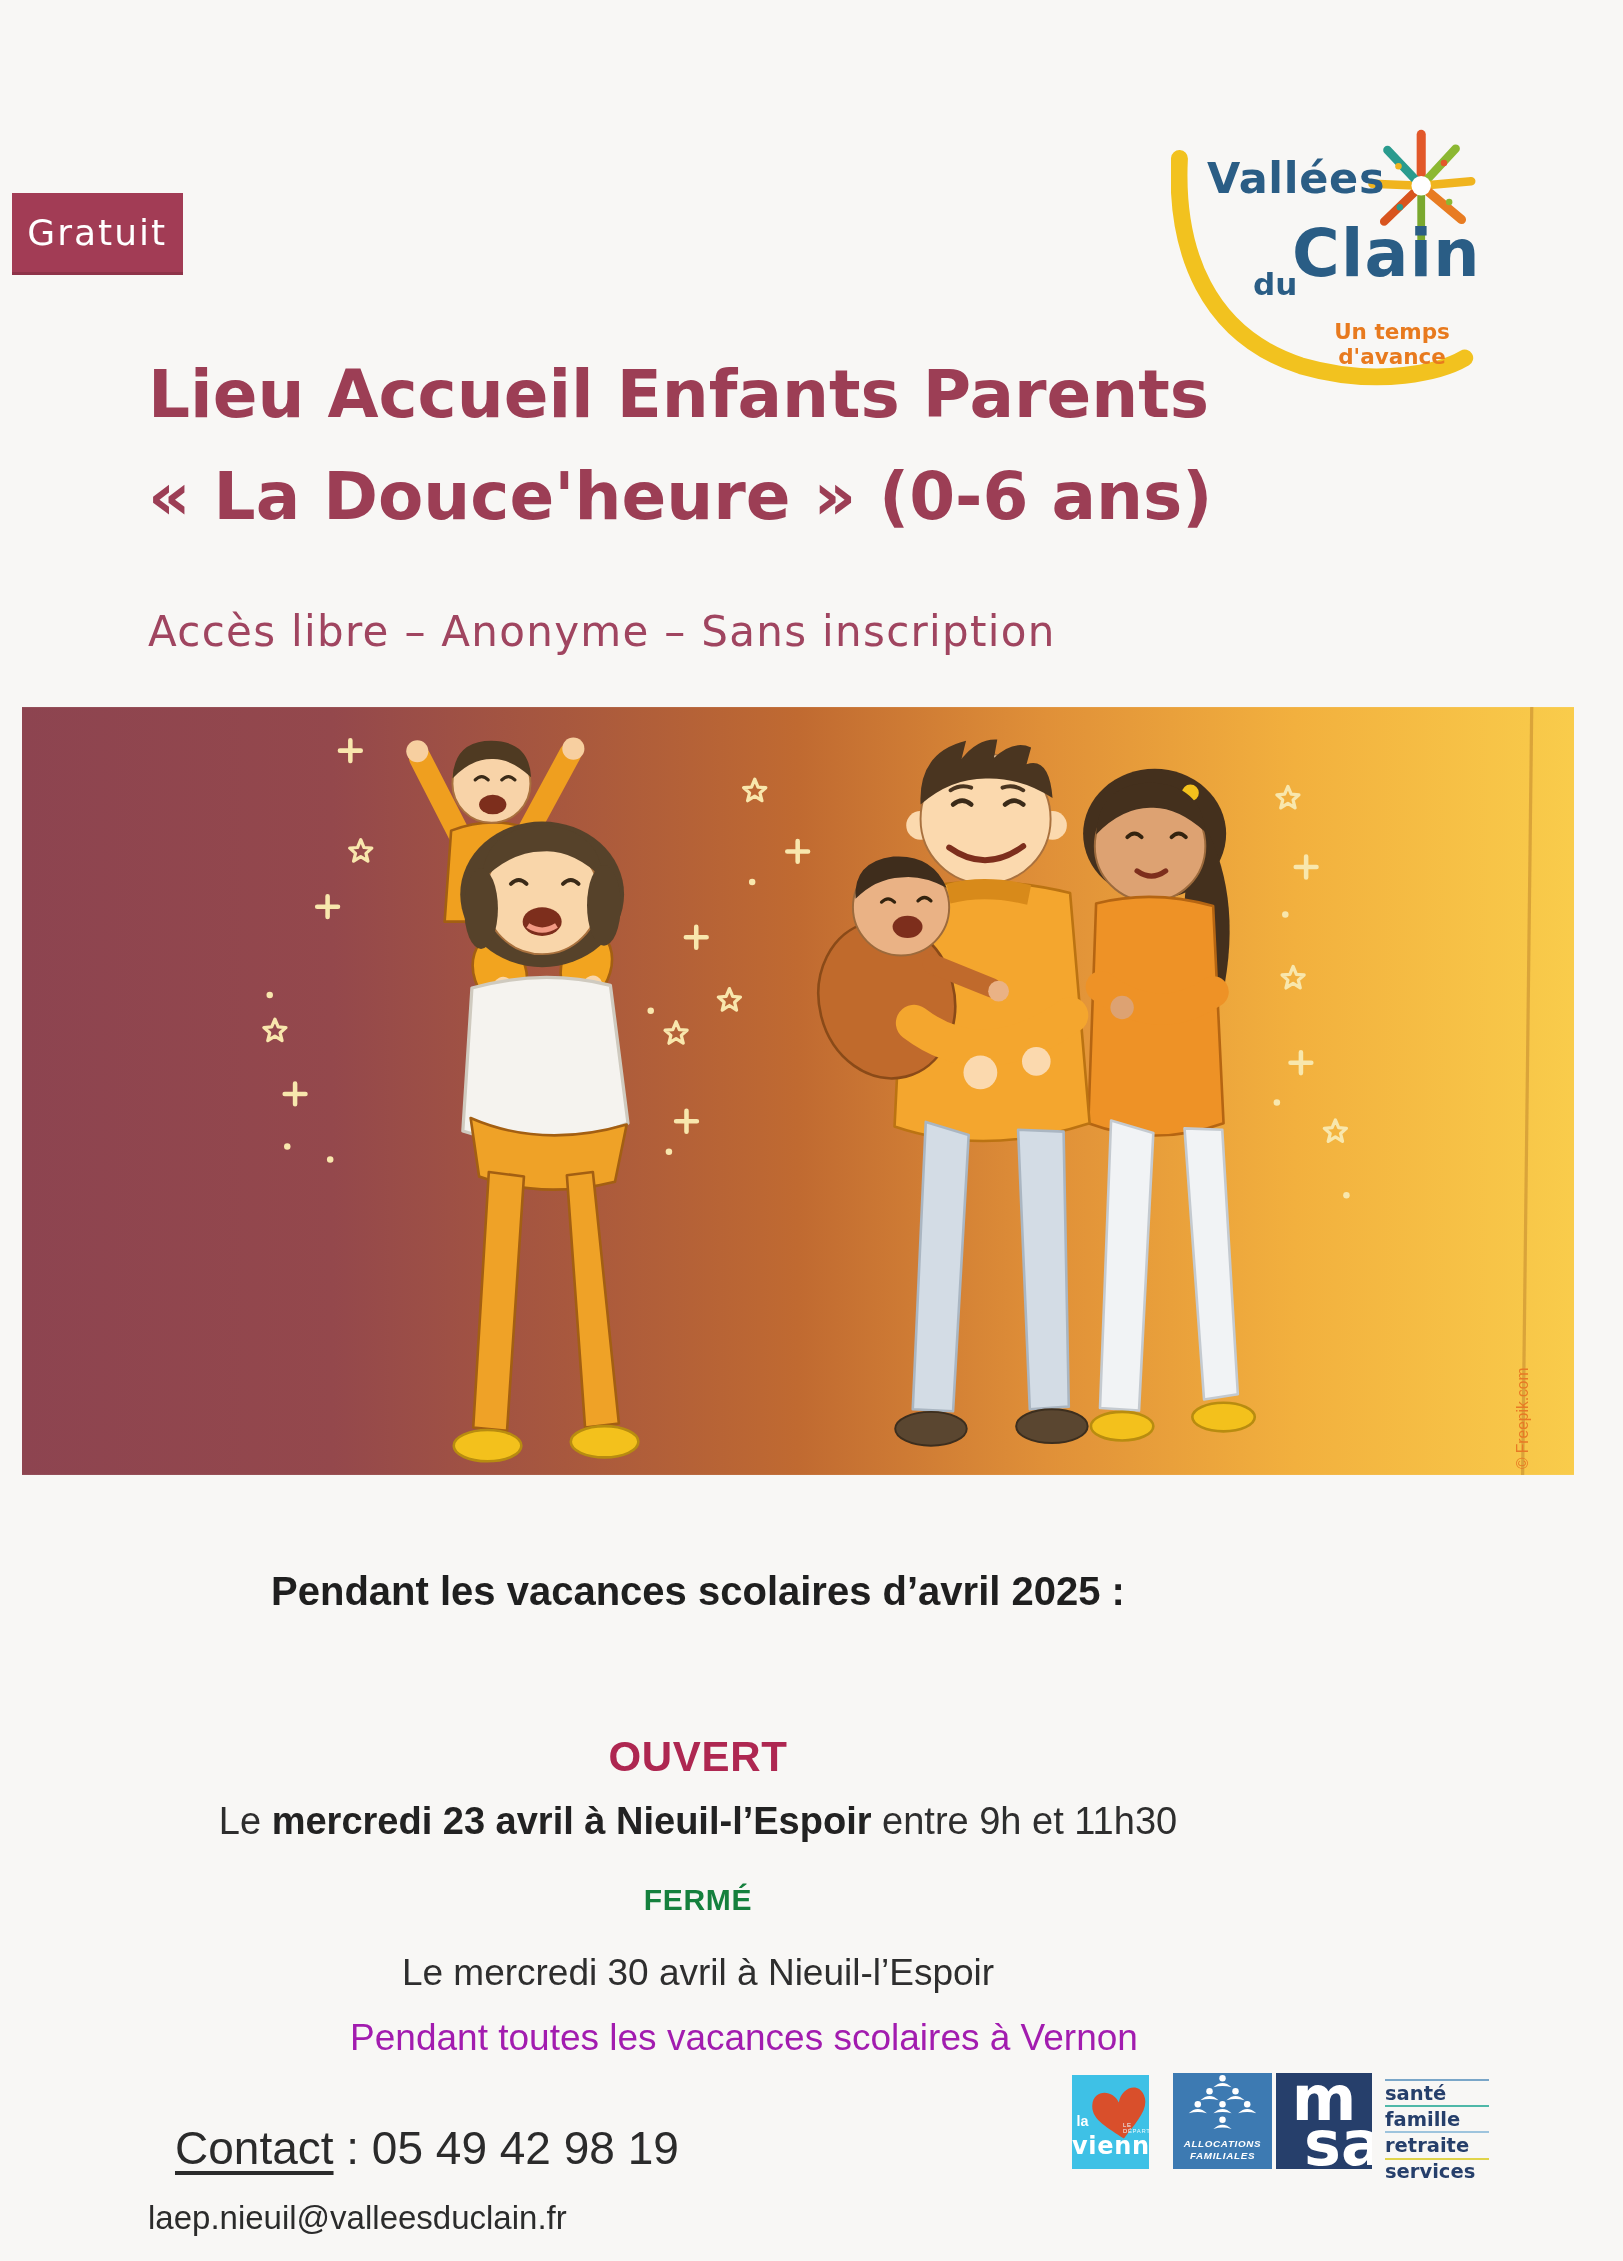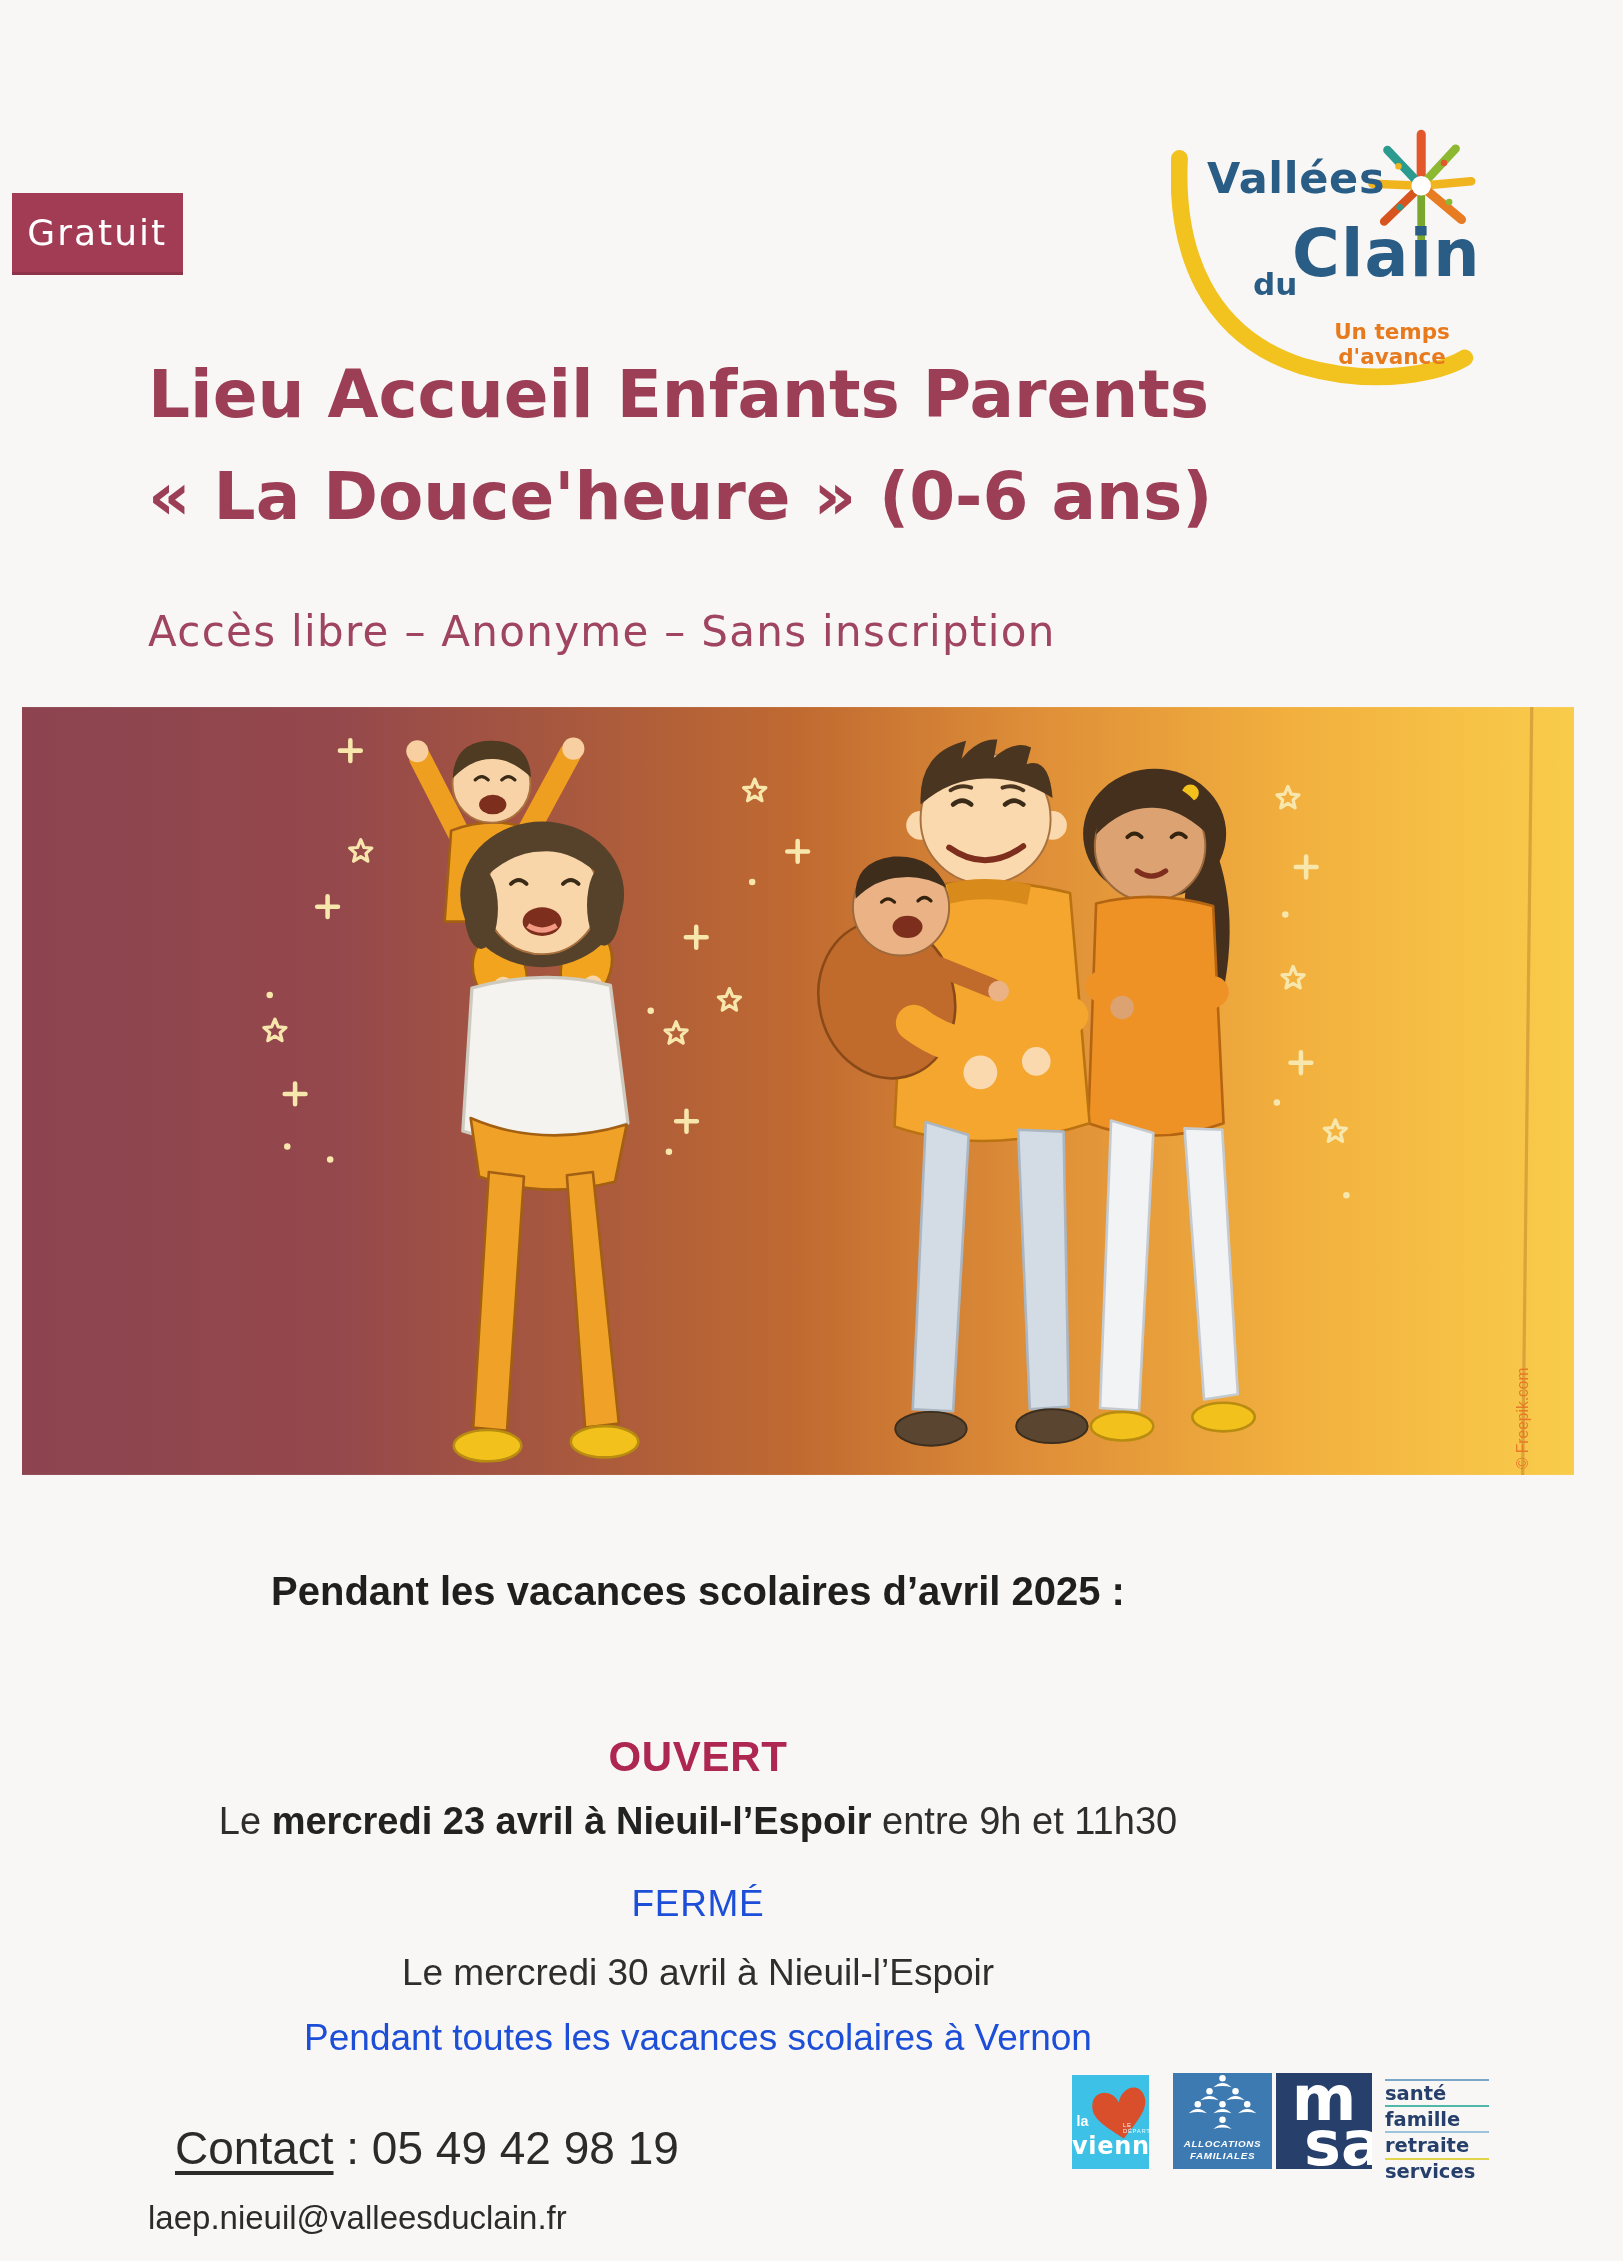--- a/index.html
+++ b/index.html
@@ -49,23 +49,23 @@
     font-size:42px;letter-spacing:1.3px;color:#a04560;
   }
   
   .illustration{position:absolute;left:21.5px;top:707px;width:1552px;height:768px;}
   
   .center-line{position:absolute;left:0;width:1396px;text-align:center;}
   .sched-heading{top:1569px;font-size:40px;font-weight:bold;color:#1f1f1f;}
   .open-label{top:1733px;font-size:42px;font-weight:bold;color:#ae2751;letter-spacing:0.7px;}
   .open-line{top:1800px;font-size:38px;color:#2e2e2e;}
   .open-line b{font-weight:bold;color:#222222;}
-  .closed-label{top:1883px;font-size:37px;font-weight:normal;color:#1d4ed8;letter-spacing:0.7px;}
+  .closed-label{top:1883px;font-size:30px;font-weight:bold;color:#15803d;letter-spacing:0.7px;}
   .closed-line1{top:1952px;font-size:37px;color:#2e2e2e;}
-  .closed-line2{top:2017px;font-size:37px;color:#1d4ed8;}
+  .closed-line2{top:2017px;font-size:37px;color:#a21caf;padding-left:46px;}
   
   .contact{position:absolute;left:148px;top:2121px;color:#2b2b2b;}
   .contact-line1{font-size:46px;margin-left:27px;}
   .contact-line1 .u{text-decoration:underline;text-underline-offset:6.5px;}
   .contact-line2{font-size:33px;margin-top:24px;}
   
   .vienne{
     position:absolute;left:1072px;top:2075px;width:77px;height:94px;
     background:#3ec1e6;overflow:hidden;
   }

